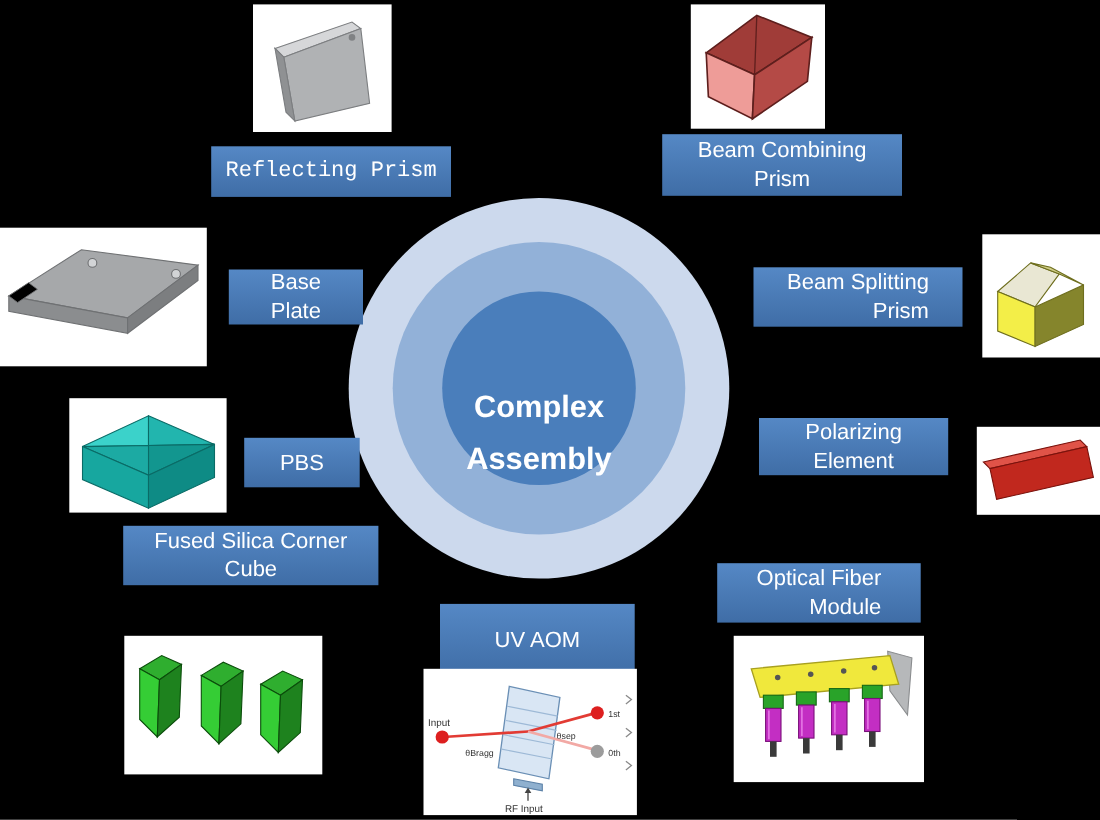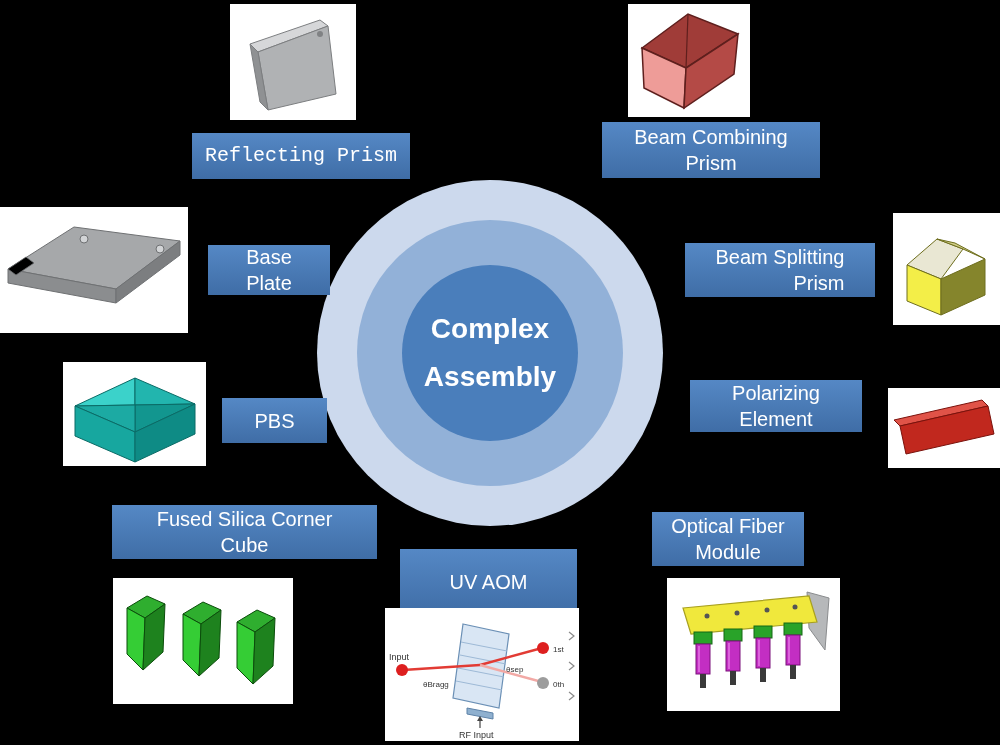--- a/index.html
+++ b/index.html
@@ -10,21 +10,21 @@
     background: var(--background, #000);
     overflow: hidden;
     font-family: "Liberation Sans", sans-serif;
   }
   .circle { position: absolute; border-radius: 50%; }
   .circle.outer { left: 317px; top: 180px; width: 346px; height: 346px; background: var(--circle-outer, #ccd9ed); }
   .circle.mid   { left: 357px; top: 220px; width: 266px; height: 266px; background: var(--circle-mid, #92b1d8); }
   .circle.inner {
     left: 402px; top: 265px; width: 176px; height: 176px;
     background: var(--circle-inner, #4a7ebb);
-    display: flex; align-items: center; justify-content: center;
+    display: flex; align-items: flex-end; justify-content: center;
   }
   .center-text {
     color: var(--center-text, #fff);
     font-size: 28px;
     font-weight: bold;
     text-align: center;
     line-height: 1.7;
     white-space: pre-line;
   }
   .node-label {
@@ -81,30 +81,30 @@
 
   <div class="node-label" style="left:222px; top:398px; width:105px; height:45px;">
     <span class="label-text">PBS</span>
   </div>
 
   <div class="node-label" style="left:690px; top:380px; width:172px; height:52px;">
     <span class="label-text">Polarizing
 Element</span>
   </div>
 
-  <div class="node-label" style="left:112px; top:505px; width:265px; height:54px;">
+  <div class="node-label" style="left:112px; top:478px; width:232px; height:54px;">
     <span class="label-text">Fused Silica Corner
 Cube</span>
   </div>
 
   <div class="node-label" style="left:400px; top:549px; width:177px; height:65px;">
     <span class="label-text">UV AOM</span>
   </div>
 
-  <div class="node-label" style="left:652px; top:512px; width:152px; height:54px;">
+  <div class="node-label" style="left:652px; top:512px; width:185px; height:54px;text-align:right;">
     <span class="label-text">Optical Fiber
 Module</span>
   </div>
 
   <div class="node-image" style="left:230px; top:4px; width:126px; height:116px;">
     <svg viewBox="0 0 126 116">
       <polygon points="20,40 90,16 98,22 28,48" fill="#d6d7d9" stroke="#7c7e80" stroke-width="1"></polygon>
       <polygon points="28,48 98,22 106,90 38,106" fill="#b0b2b4" stroke="#7c7e80" stroke-width="1"></polygon>
       <polygon points="20,40 28,48 38,106 30,98" fill="#8f9193" stroke="#7c7e80" stroke-width="1"></polygon>
       <circle cx="90" cy="30" r="3" fill="#808284"></circle>

